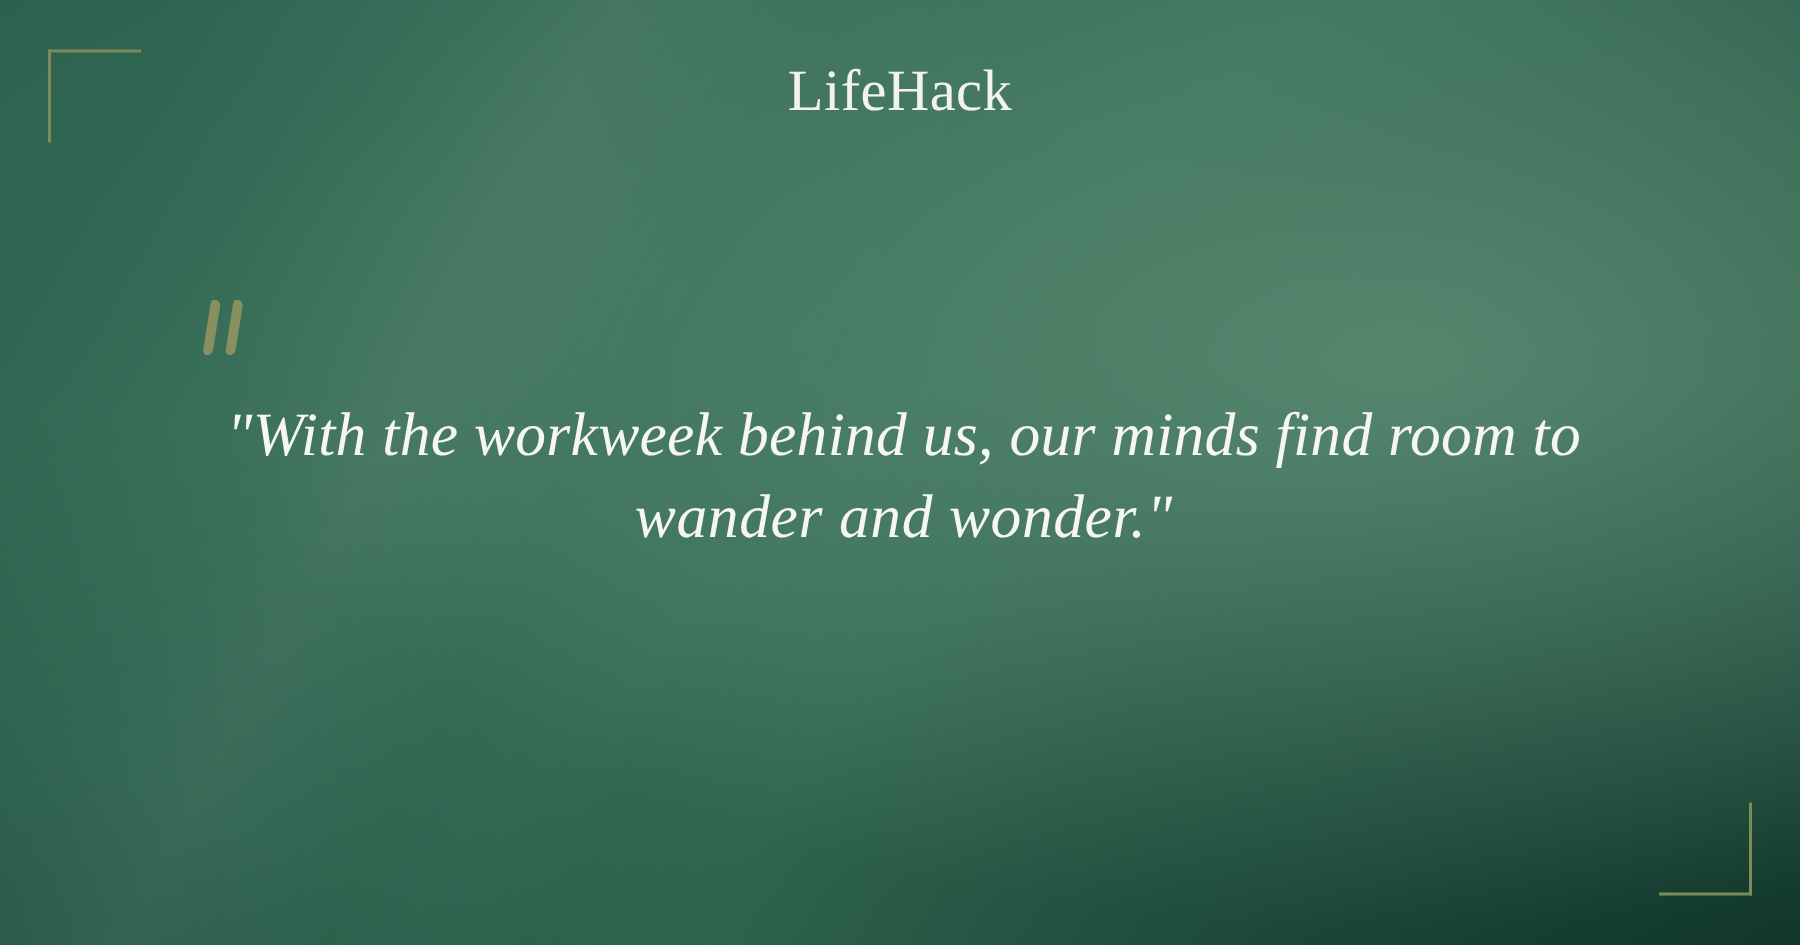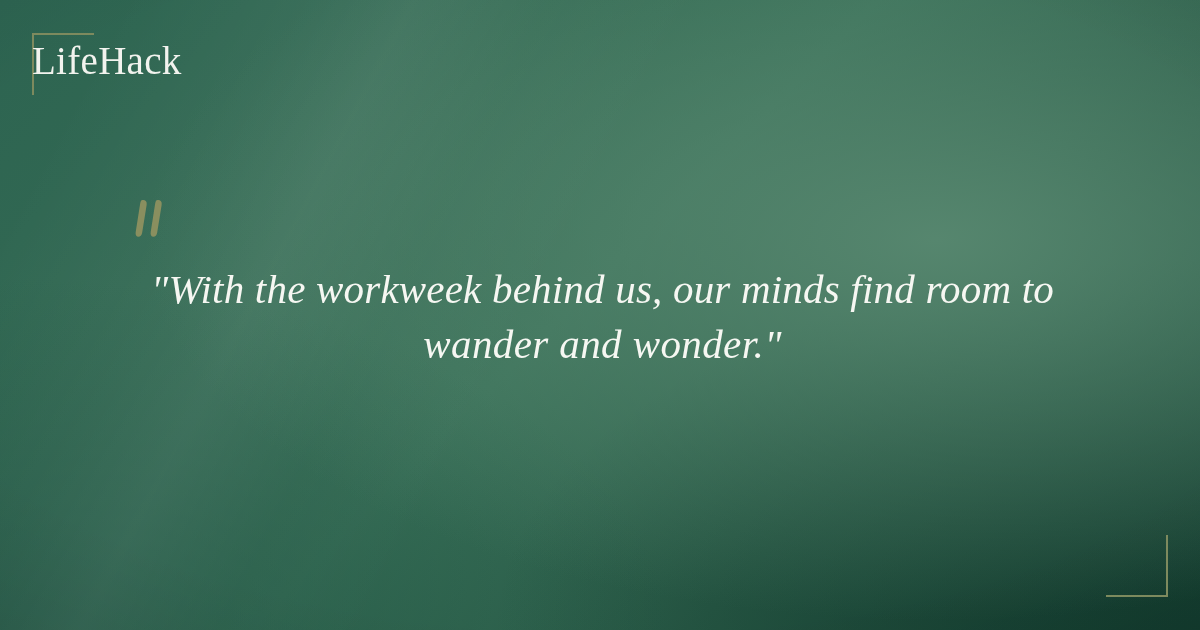--- a/index.html
+++ b/index.html
@@ -48,26 +48,25 @@
   
   .bracket { position:absolute; width:62px; height:62px; }
   .bracket-tl { left:32px; top:33px;
     border-top:2px solid #7d8a5e; border-left:2px solid #7d8a5e; }
   .bracket-br { left:1106px; top:535px;
     border-bottom:2px solid #7d8a5e; border-right:2px solid #7d8a5e; }
 
   
   .logo {
     position:absolute; top:38px; left:0; width:1200px;
-    text-align:left;
+    text-align:center;
     font-size:39px;
     letter-spacing:0.3px;
     color:#f2f3ee;
     font-weight:400;
-    padding-left:32px;
   }
 
   
   .quote-mark {
     position:absolute; left:133px; top:198px;
     width:46px; height:50px;
   }
   .quote-mark svg { display:block; }
 
   

